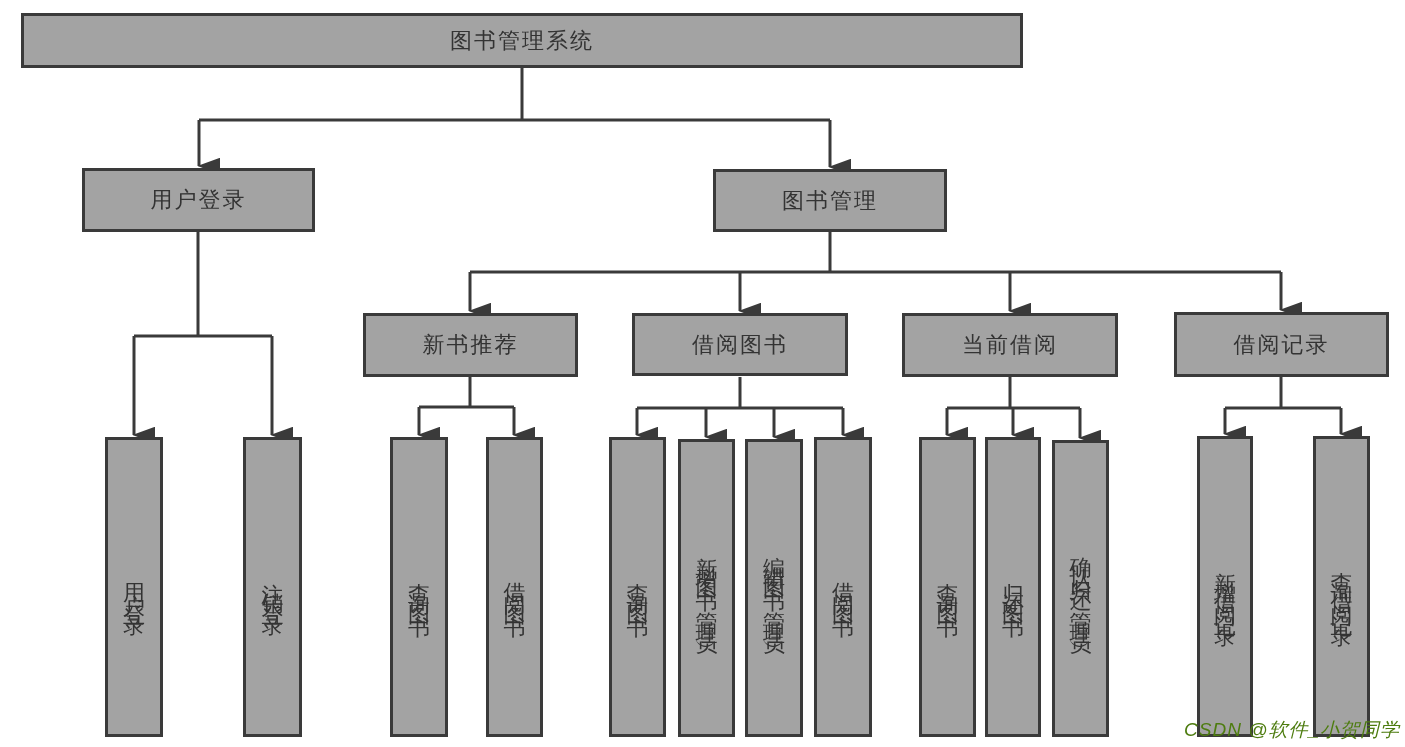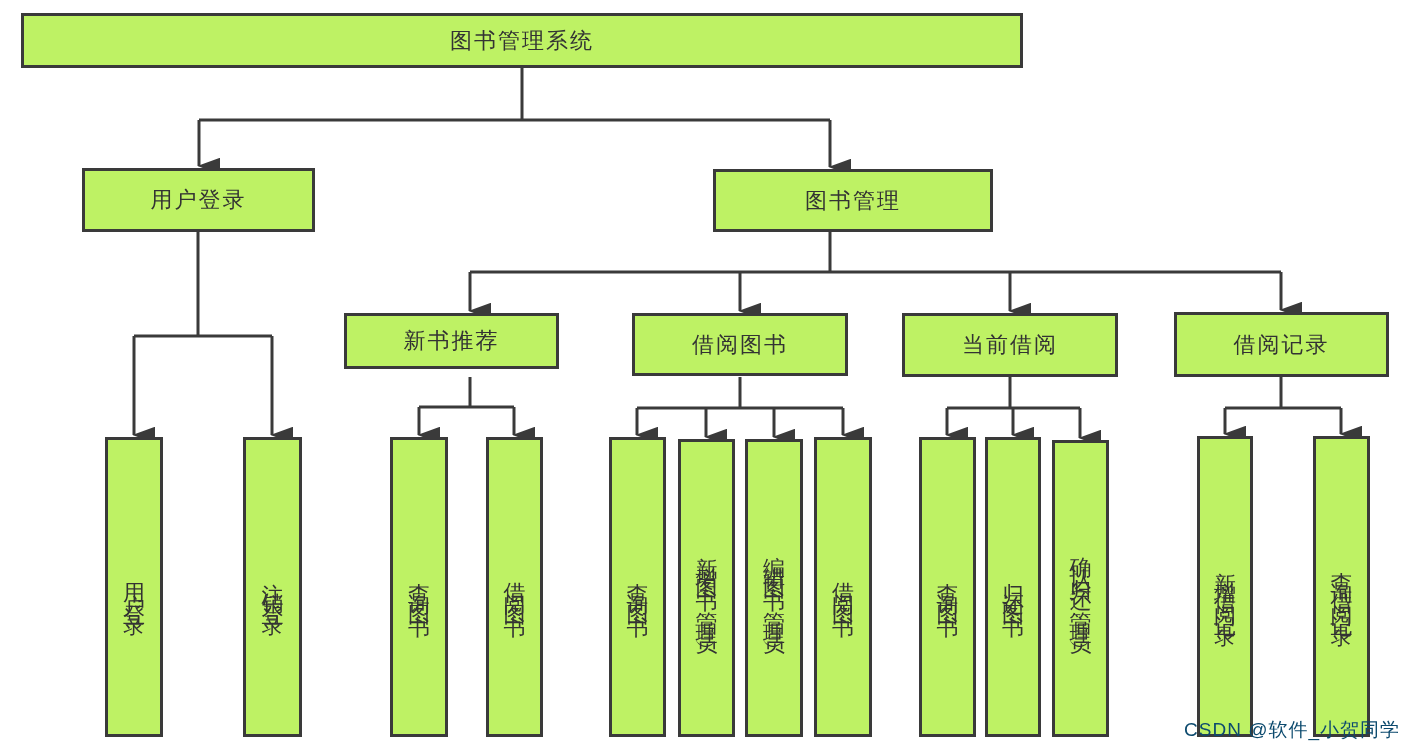--- a/index.html
+++ b/index.html
@@ -8,21 +8,21 @@
     width: 1405px;
     height: 747px;
     background: #ffffff;
     font-family: "Liberation Sans", sans-serif;
     overflow: hidden;
   }
   #wires { position: absolute; left: 0; top: 0; z-index: 1; }
   .node {
     position: absolute;
     box-sizing: border-box;
-    background: #bef264;
+    background: #a3a3a3;
     border: 3px solid #3a3a3a;
     color: #333333;
     display: flex;
     align-items: center;
     justify-content: center;
     z-index: 2;
   }
   .hlabel {
     font-size: 22px;
     letter-spacing: 2px;
@@ -35,23 +35,24 @@
     letter-spacing: 11px;
     line-height: 1;
     white-space: nowrap;
   }
   #watermark {
     position: absolute;
     right: 5px;
     bottom: 4px;
     z-index: 5;
     font-size: 19px;
-    color: #0c4a6e;
+    color: #4d7c0f;
     letter-spacing: 1px;
     white-space: nowrap;
+    font-style: italic;
   }
 </style>
 </head>
 <body>
 
 <div id="canvas">
 
   <svg id="wires" width="1405" height="747" viewBox="0 0 1405 747">
     <defs>
       <marker id="ah" viewBox="0 0 11 15" refX="5.5" refY="14" markerWidth="5.5" markerHeight="7.5" orient="auto">
@@ -86,23 +87,23 @@
       <path d="M1013 408 V435" marker-end="url(#ah)"></path>
       <path d="M1080 408 V438" marker-end="url(#ah)"></path>
       <path d="M1225 408 V434" marker-end="url(#ah)"></path>
       <path d="M1341 408 V434" marker-end="url(#ah)"></path>
     </g>
   </svg>
 
   <div class="node hlabel" style="left:21px;top:13px;width:1002px;height:55px">图书管理系统</div>
 
   <div class="node hlabel" style="left:82px;top:168px;width:233px;height:64px">用户登录</div>
-  <div class="node hlabel" style="left:713px;top:169px;width:280px;height:63px">图书管理</div>
+  <div class="node hlabel" style="left:713px;top:169px;width:234px;height:63px">图书管理</div>
 
-  <div class="node hlabel" style="left:344px;top:313px;width:215px;height:56px">新书推荐</div>
+  <div class="node hlabel" style="left:363px;top:313px;width:215px;height:64px">新书推荐</div>
   <div class="node hlabel" style="left:632px;top:313px;width:216px;height:63px">借阅图书</div>
   <div class="node hlabel" style="left:1174px;top:312px;width:215px;height:65px">借阅记录</div>
   <div class="node hlabel" style="left:902px;top:313px;width:216px;height:64px">当前借阅</div>
 
   <div class="node vlabel" style="left:105px;top:437px;width:58px;height:300px">用户登录</div>
   <div class="node vlabel" style="left:243px;top:437px;width:59px;height:300px">注销登录</div>
 
   <div class="node vlabel" style="left:390px;top:437px;width:58px;height:300px">查询图书</div>
   <div class="node vlabel" style="left:486px;top:437px;width:57px;height:300px">借阅图书</div>
 

